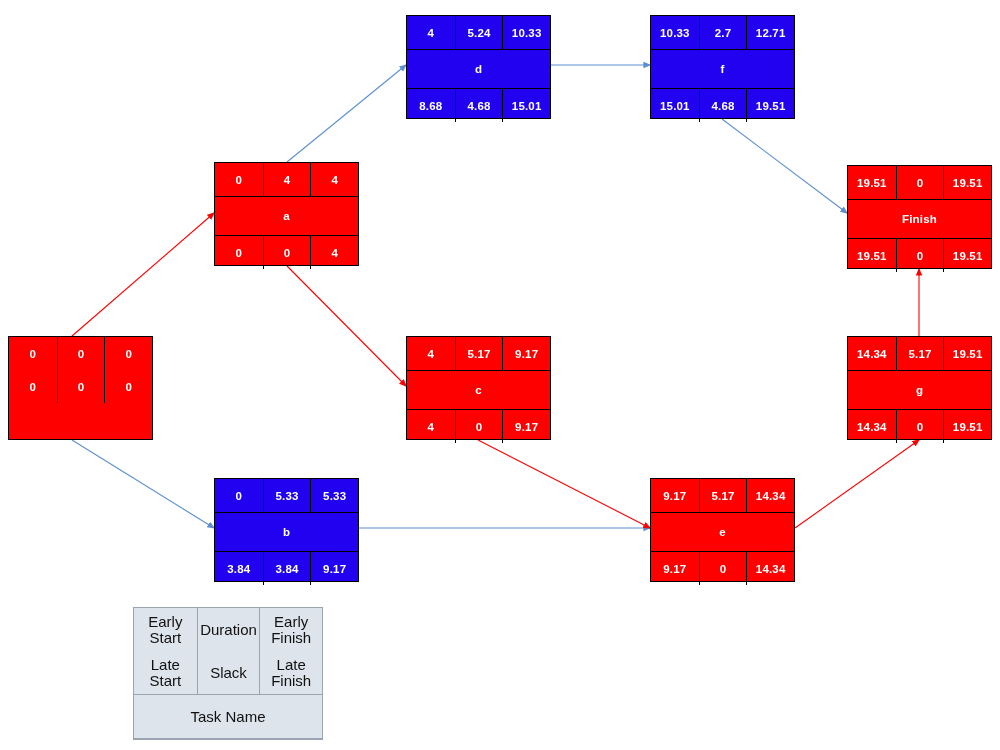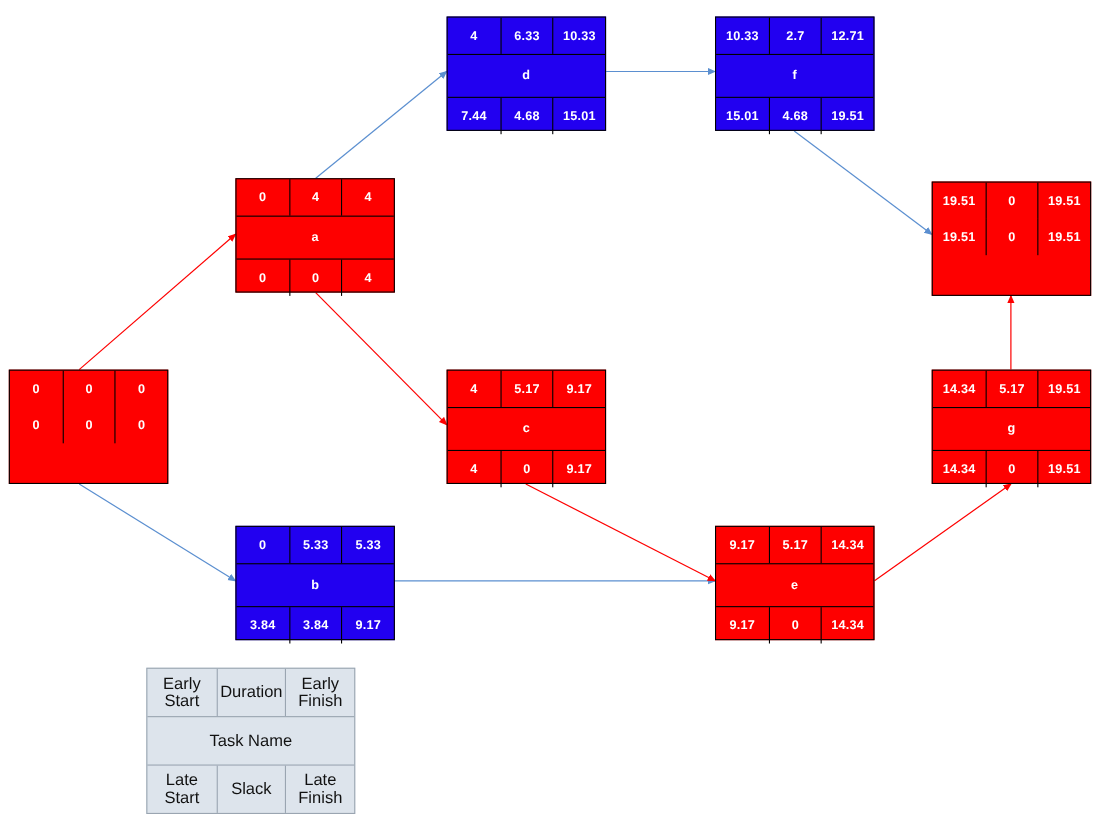--- a/index.html
+++ b/index.html
@@ -191,28 +191,28 @@
         </div>
         <div class="row bottom">
           <div class="cell c1">4</div>
           <div class="cell c2">0</div>
           <div class="cell c3">9.17</div>
         </div>
       </div>
       <div class="node slack" style="left: 406px; top: 15px; width: 145px; height: 104px;">
         <div class="row top">
           <div class="cell c1">4</div>
-          <div class="cell c2">6.33</div>
+          <div class="cell c2">5.24</div>
           <div class="cell c3">10.33</div>
         </div>
         <div class="row mid">
           <div class="cell name">d</div>
         </div>
         <div class="row bottom">
-          <div class="cell c1">7.44</div>
+          <div class="cell c1">8.68</div>
           <div class="cell c2">4.68</div>
           <div class="cell c3">15.01</div>
         </div>
       </div>
       <div class="node critical" style="left: 650px; top: 478px; width: 145px; height: 104px;">
         <div class="row top">
           <div class="cell c1">9.17</div>
           <div class="cell c2">5.17</div>
           <div class="cell c3">14.34</div>
         </div>
@@ -253,38 +253,41 @@
           <div class="cell c1">14.34</div>
           <div class="cell c2">0</div>
           <div class="cell c3">19.51</div>
         </div>
       </div>
       <div class="node critical" style="left: 847px; top: 165px; width: 145px; height: 104px;">
         <div class="row top">
           <div class="cell c1">19.51</div>
           <div class="cell c2">0</div>
           <div class="cell c3">19.51</div>
+        </div>
+        <div class="row mid">
+          <div class="cell name">Finish</div>
         </div>
         <div class="row bottom">
           <div class="cell c1">19.51</div>
           <div class="cell c2">0</div>
           <div class="cell c3">19.51</div>
         </div>
       </div>
     </div>
 
   <div id="legend" style="left: 133px; top: 607px; width: 190px; height: 133px;">
     <div class="lrow ltop">
       <div class="lcell lc1">Early Start</div>
       <div class="lcell lc2">Duration</div>
       <div class="lcell lc3">Early Finish</div>
     </div>
-    <div class="lrow lmid">
-      <div class="lcell lname">Task Name</div>
-    </div>
     <div class="lrow lbot">
       <div class="lcell lc1">Late Start</div>
       <div class="lcell lc2">Slack</div>
       <div class="lcell lc3">Late Finish</div>
     </div>
+    <div class="lrow lmid">
+      <div class="lcell lname">Task Name</div>
+    </div>
   </div>
 
 </div>
 
 </body></html>

